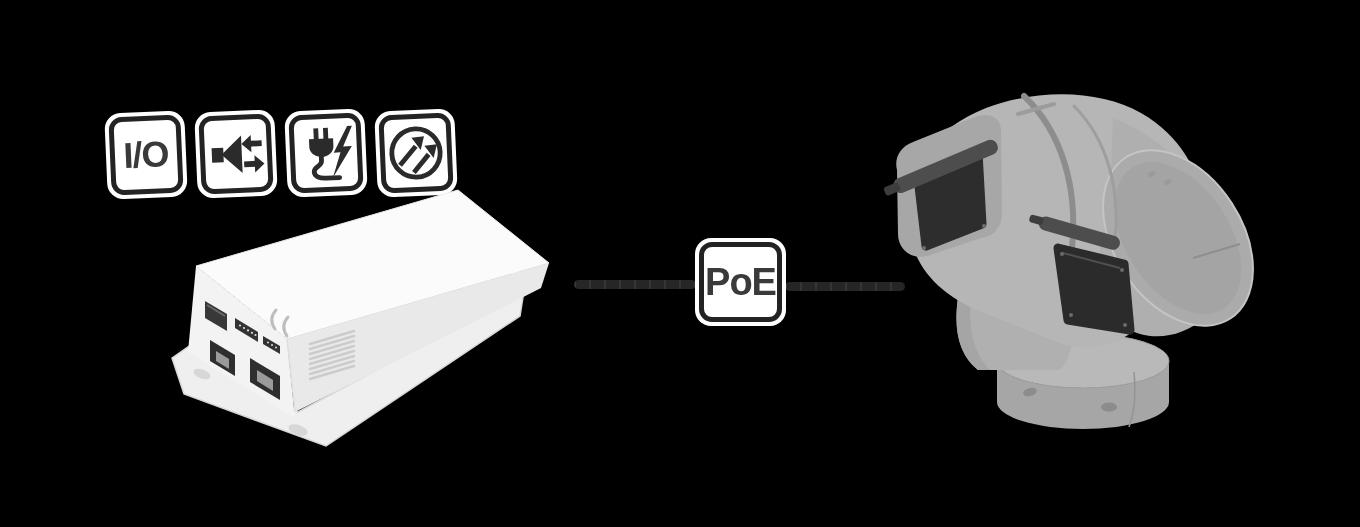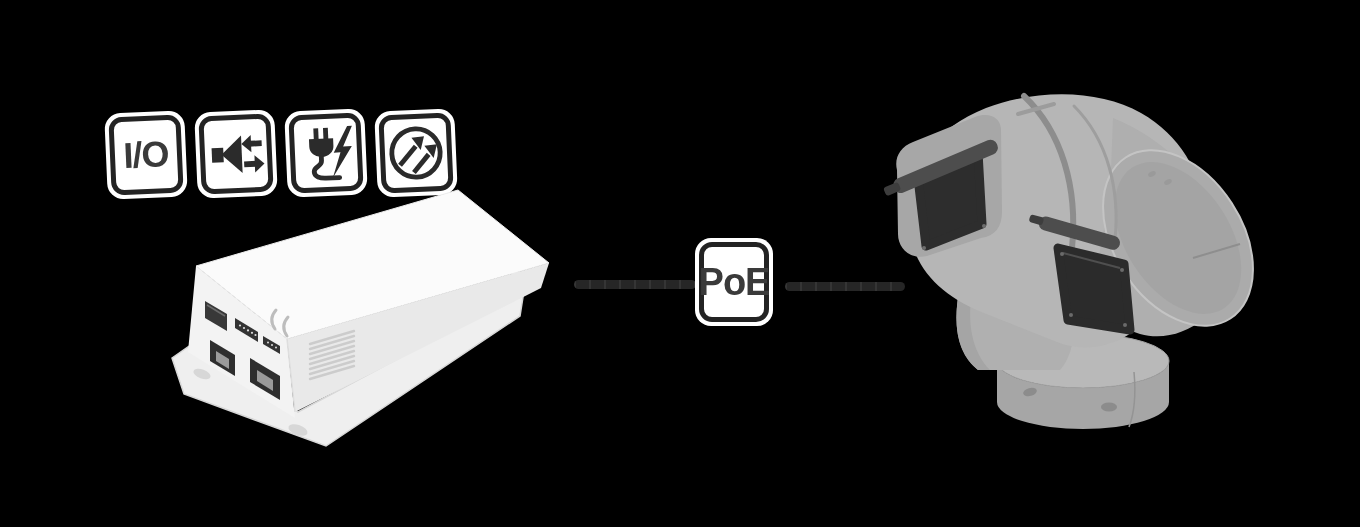--- a/index.html
+++ b/index.html
@@ -15,21 +15,21 @@
   .badge-inner {
     width:100%; height:100%; box-sizing:border-box;
     border:5px solid #232323; border-radius:13px; background:#ffffff;
     display:flex; align-items:center; justify-content:center;
   }
   .feature-badge { width:80px; height:86px; transform:rotate(-2.5deg); }
   .badge-label {
     color:#3a3a3a; font-weight:600; font-size:36px; letter-spacing:-1px;
     line-height:1; user-select:none;
   }
-  .poe-badge { width:78px; height:88px; left:695px; top:238px; }
+  .poe-badge { width:91px; height:88px; left:695px; top:238px; }
   .poe-badge .badge-label { font-size:38px; }
   .cable {
     position:absolute; height:9px; background:#262626; border-radius:5px;
     background-image:repeating-linear-gradient(90deg,
       rgba(255,255,255,0.07) 0px, rgba(255,255,255,0.07) 2px,
       rgba(0,0,0,0) 2px, rgba(0,0,0,0) 15px);
   }
   .cable-left  { left:574px; top:280px; width:122px; }
   .cable-right { left:785px; top:282px; width:120px; }
   svg { position:absolute; }

